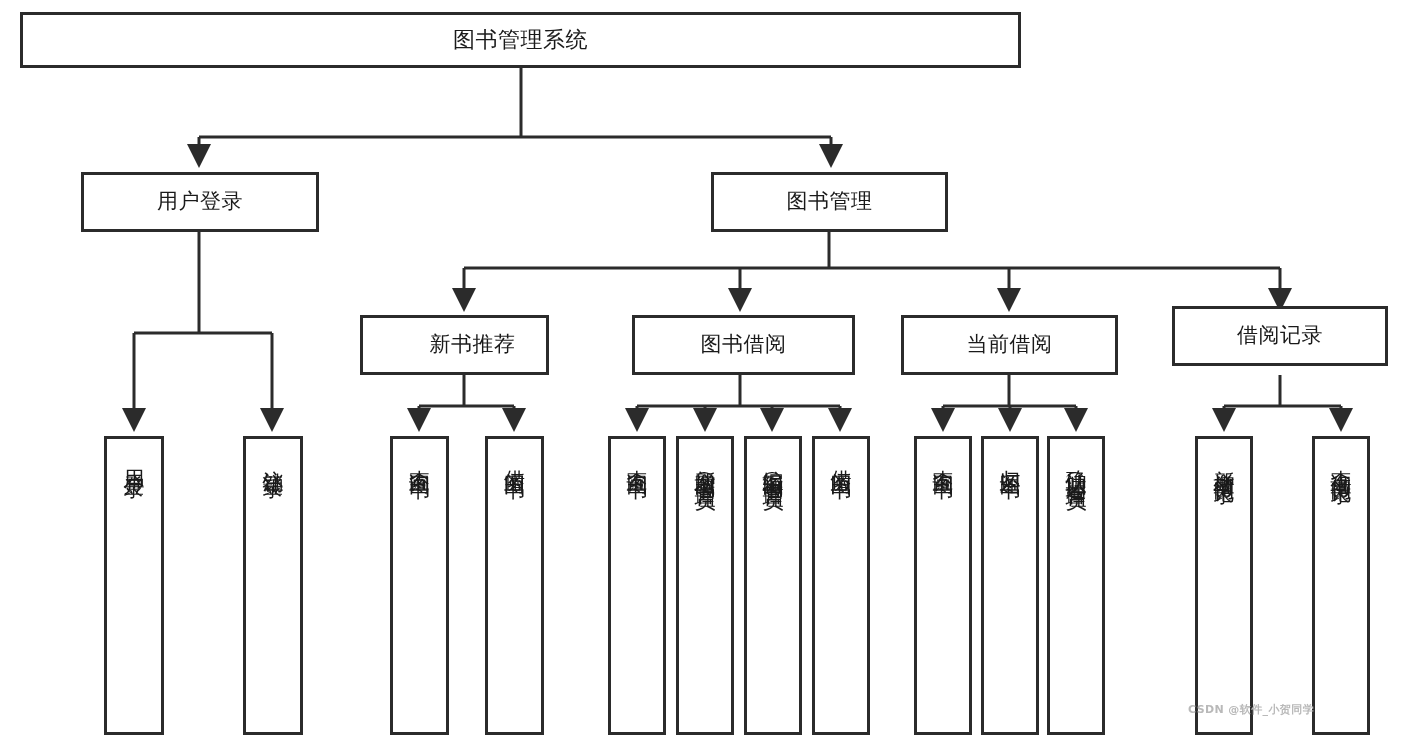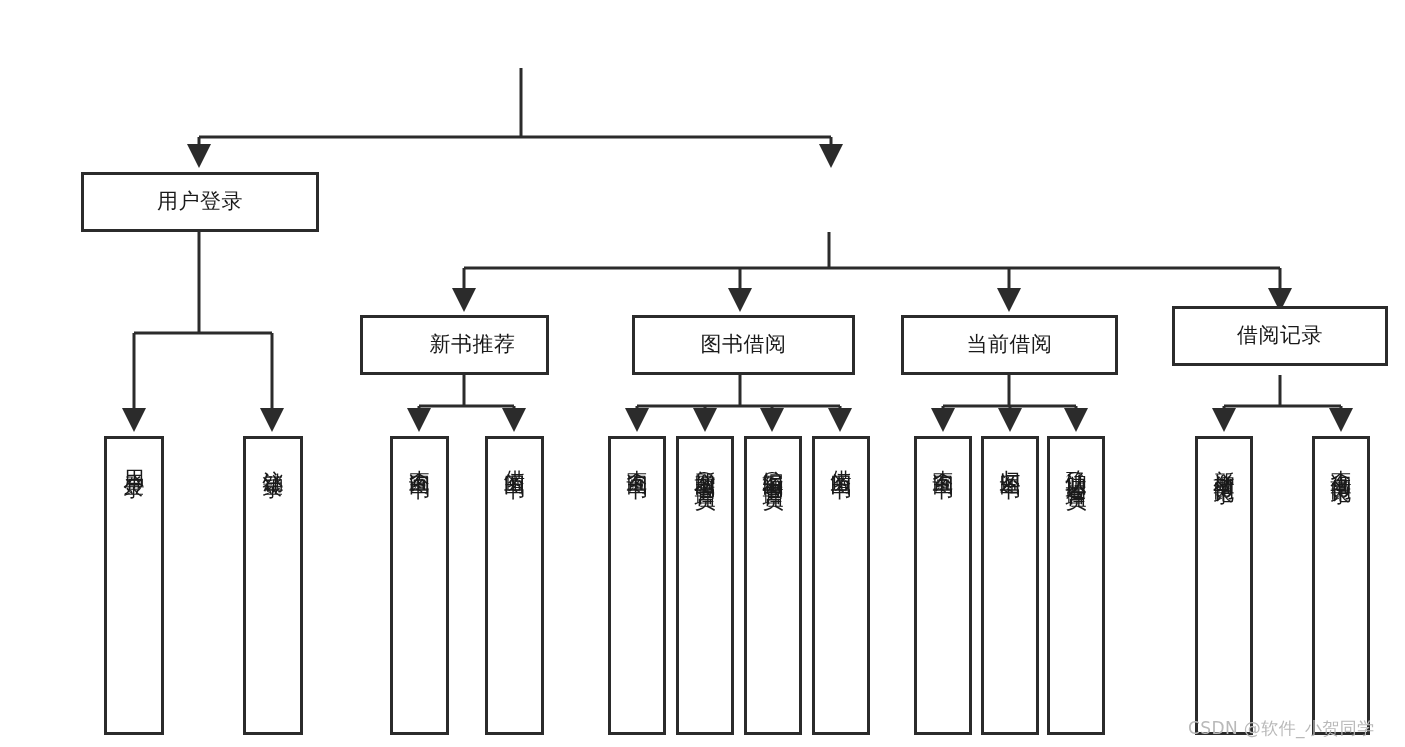--- a/index.html
+++ b/index.html
@@ -58,27 +58,28 @@
     letter-spacing: 3px;
     white-space: normal;
     max-height: 100%;
   }
   .node.root .label {
     font-size: 22px;
   }
   .watermark {
     position: absolute;
     left: 1188px;
-    top: 717px;
-    font-size: 17px;
+    top: 702px;
+    font-size: 11px;
     color: #b9b9b9;
     letter-spacing: 0.4px;
     white-space: nowrap;
     z-index: 3;
     font-family: "DejaVu Sans", "Liberation Sans", sans-serif;
+    font-weight: bold;
   }
 </style>
 </head>
 <body>
 
 <div id="canvas">
 
   <svg id="edges" viewBox="0 0 1405 747" xmlns="http://www.w3.org/2000/svg">
     <defs>
       <marker id="arrow" viewBox="0 0 12 12" refX="10" refY="6" markerWidth="8" markerHeight="8" orient="auto-start-reverse">
@@ -122,24 +123,30 @@
       <path d="M 1010 406 L 1010 428" marker-end="url(#arrow)"></path>
       <path d="M 1076 406 L 1076 428" marker-end="url(#arrow)"></path>
 
       <path d="M 1280 375 L 1280 406"></path>
       <path d="M 1224 406 L 1341 406"></path>
       <path d="M 1224 406 L 1224 428" marker-end="url(#arrow)"></path>
       <path d="M 1341 406 L 1341 428" marker-end="url(#arrow)"></path>
     </g>
   </svg>
 
+  <div class="node root" style="left:20px; top:12px; width:1001px; height:56px;">
+    <span class="label">图书管理系统</span>
+  </div>
 
   <div class="node" style="left:81px; top:172px; width:238px; height:60px;">
     <span class="label">用户登录</span>
   </div>
+  <div class="node" style="left:711px; top:172px; width:237px; height:60px;">
+    <span class="label">图书管理</span>
+  </div>
 
   <div class="node" style="left:360px; top:315px; width:189px; height:60px;padding-left:36px;">
     <span class="label">新书推荐</span>
   </div>
   <div class="node" style="left:632px; top:315px; width:223px; height:60px;">
     <span class="label">图书借阅</span>
   </div>
   <div class="node" style="left:901px; top:315px; width:217px; height:60px;">
     <span class="label">当前借阅</span>
   </div>

